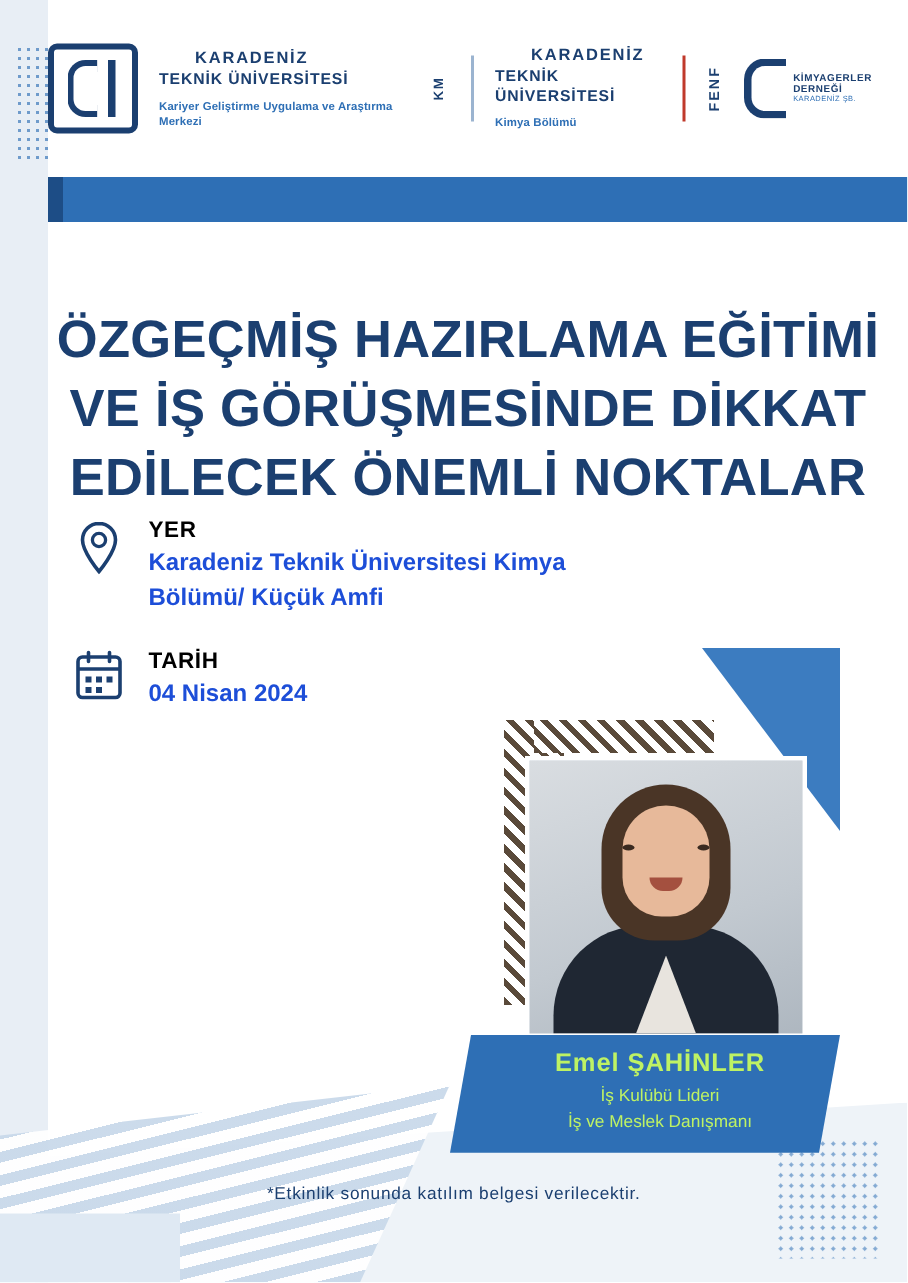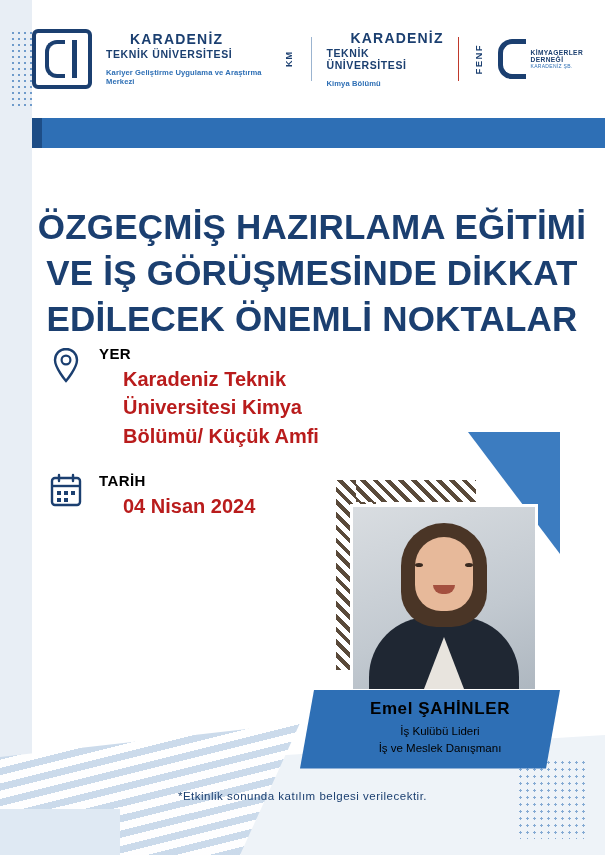--- a/index.html
+++ b/index.html
@@ -117,21 +117,21 @@
     position: absolute;
     right: 11px; top: 7px;
     width: 5px; height: 38px;
     background: #1b3f70;
   }
   .logo-text {
     line-height: 1.22;
     color: #1b3f70;
   }
   .logo-text .l1 {
-    font-size: 14px;
+    font-size: 11px;
     font-weight: bold;
     letter-spacing: 1.2px;
     padding-left: 24px;
   }
   .logo-text .l2 {
     font-size: 10.5px;
     font-weight: bold;
     letter-spacing: .6px;
   }
   .logo-text .l3 {
@@ -219,25 +219,24 @@
     color: #1b3f70;
   }
   .info-text .label {
     font-size: 15px;
     font-weight: bold;
     color: #000000;
     letter-spacing: .4px;
     margin-bottom: 3px;
   }
   .info-text .value {
-    font-size: 20px;
-    font-weight: bold;
-    color: #b91c1c;
+    font-size: 16px;
+    font-weight: bold;
+    color: #1d4ed8;
     line-height: 1.42;
-    margin-left: 24px;
   }
 
   
   .photo-wrap {
     position: absolute;
     left: 330px; top: 432px;
     width: 230px; height: 330px;
   }
   .arrow-blue {
     position: absolute;
@@ -334,21 +333,21 @@
     transform: translateX(-50%);
     width: 28px; height: 22px;
     background: #d9a988;
   }
 
   .name-banner {
     position: absolute;
     left: -30px; top: 258px;
     width: 260px;
     background: #2e6fb5;
-    color: #000000;
+    color: #bef264;
     text-align: center;
     padding: 9px 10px 11px;
     clip-path: polygon(14px 0, 260px 0, 246px 100%, 0 100%);
   }
   .name-banner .nm {
     font-size: 17px;
     font-weight: bold;
     letter-spacing: .6px;
     margin-bottom: 4px;
   }

